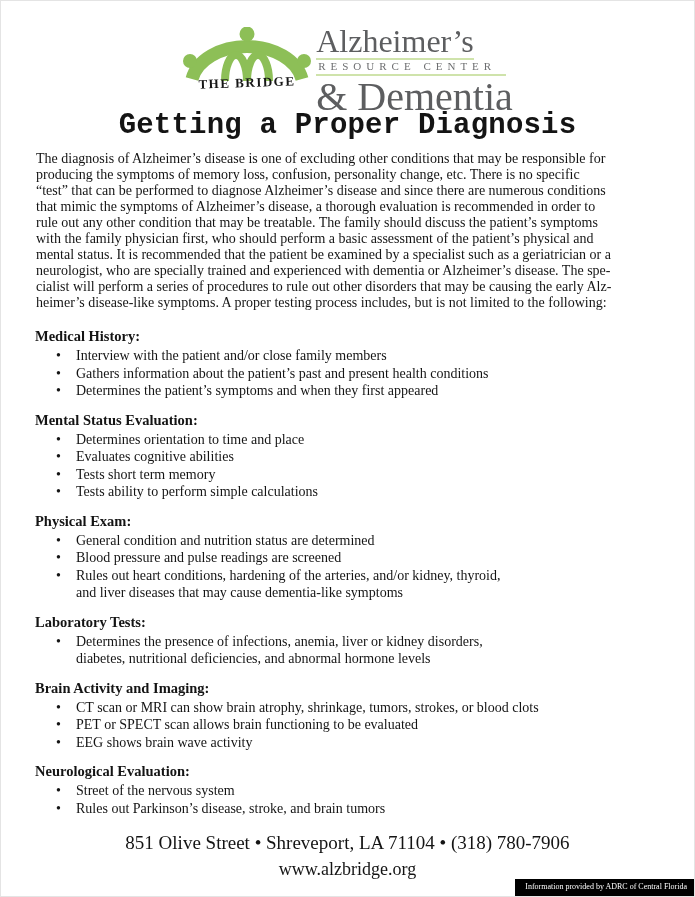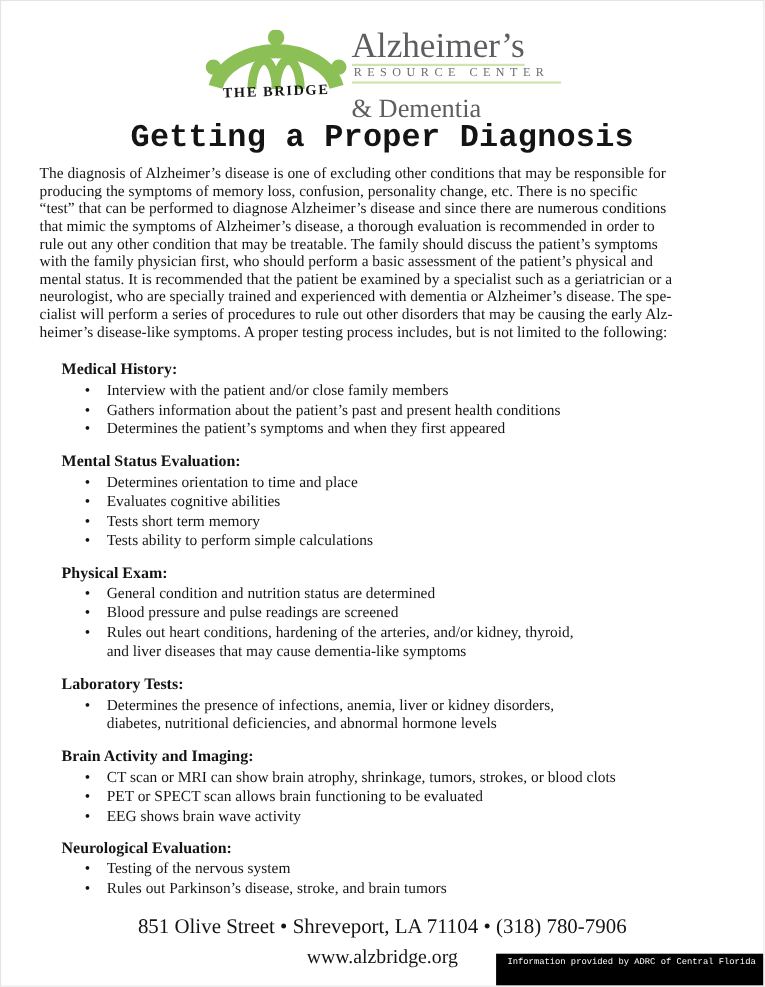--- a/index.html
+++ b/index.html
@@ -30,38 +30,38 @@
   .logo-line1 {
     font-size:32px; color:#5d5e60;
     border-bottom:2px solid #cfe3ab; padding-bottom:1px;
     display:inline-block;
   }
   .logo-line2 {
     font-size:11px; letter-spacing:5px; color:#6d6e70;
     border-bottom:2px solid #cfe3ab; padding:1px 0 2px 2px;
     display:block; width:188px;
   }
-  .logo-line3 { font-size:24px; color:#5d5e60; display:block; margin-top:11px; }
+  .logo-line3 { font-size:40px; color:#5d5e60; display:block; margin-top:1px; }
 
   
   .doc-title {
     text-align:center; font-size:29px; font-weight:bold;
     margin:10px 0 9px 0; letter-spacing:0.2px;font-family:Liberation Mono, monospace;
   }
 
   
   .intro {
     margin:0 30px 0 35px;
     font-size:14px; line-height:16px;
     white-space:pre-line;
     text-align:left;
   }
 
   
-  .sections { margin:17px 30px 0 55px; }
+  .sections { margin:17px 30px 0 34px; }
   .section { margin-bottom:12px; }
   .section-title { font-weight:bold; font-size:14.5px; margin:0 0 2px 0; }
   .section ul { list-style:none; margin:0; padding:0; }
   .section li {
     position:relative; padding-left:41px;
     font-size:14px; line-height:17.5px;
     white-space:pre-line;
   }
   .section li::before {
     content:"\2022";
@@ -69,23 +69,23 @@
     font-size:14px;
   }
 
   
   .footer { position:absolute; left:0; right:0; bottom:16px; text-align:center; }
   .footer-address { font-size:19px; }
   .footer-website { font-size:18px; margin-top:5px; }
   .credit-bar {
     position:absolute; right:0; bottom:0;
     background:#000; color:#fff;
-    font-family:Liberation Mono, monospace;
+    font-family:Liberation Serif, serif;
     font-size:8px; line-height:10px;
-    padding:3px 7px 16px 10px;
+    padding:3px 7px 4px 10px;
   }
 </style>
 </head>
 <body>
 
 <div class="page">
 
   <div class="logo-row">
     <div class="logo-mark">
       <svg width="130" height="62" viewBox="0 0 130 62" aria-hidden="true">
@@ -164,21 +164,21 @@
       <ul>
           <li>CT scan or MRI can show brain atrophy, shrinkage, tumors, strokes, or blood clots</li>
           <li>PET or SPECT scan allows brain functioning to be evaluated</li>
           <li>EEG shows brain wave activity</li>
         </ul>
     </div>
 
     <div class="section">
       <div class="section-title">Neurological Evaluation:</div>
       <ul>
-          <li>Testing of the nervous system</li>
+          <li>Street of the nervous system</li>
           <li>Rules out Parkinson’s disease, stroke, and brain tumors</li>
         </ul>
     </div>
   </div>
 
   <div class="footer">
     <div class="footer-address">851 Olive Street • Shreveport, LA 71104 • (318) 780-7906</div>
     <div class="footer-website">www.alzbridge.org</div>
   </div>
 

